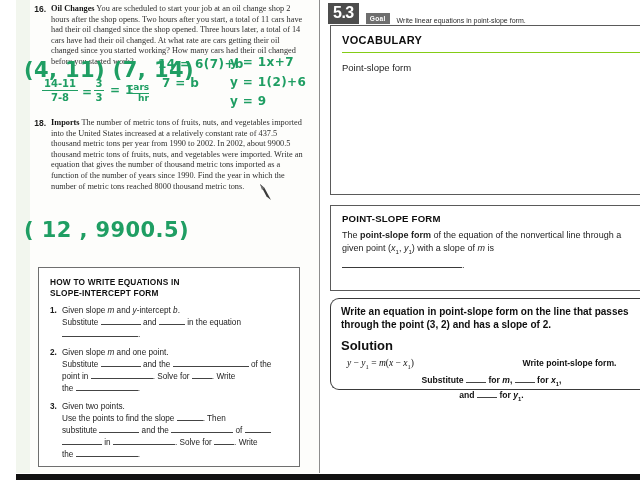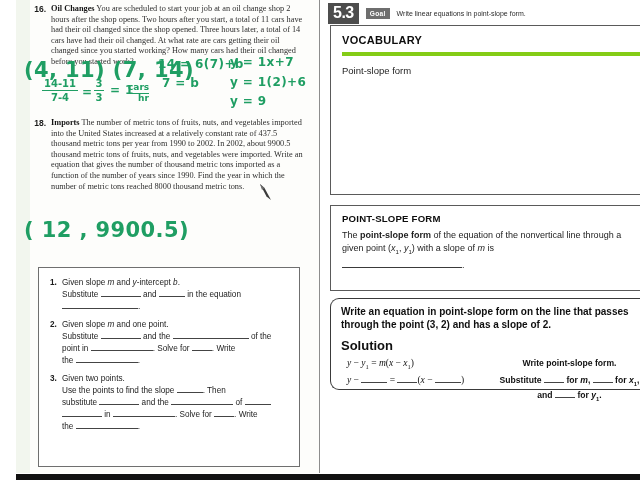--- a/index.html
+++ b/index.html
@@ -172,21 +172,21 @@
     position: absolute;
     left: 304px; top: 0;
     width: 336px; height: 473px;
     background: #ffffff;
   }
 
   .lesson-header {
     position: absolute;
     left: 8px; top: 3px;
     display: flex;
-    align-items: center;
+    align-items: flex-end;
     gap: 7px;
   }
   .lesson-badge {
     background: #4d4d4d;
     color: #ffffff;
     font-family: "Liberation Sans", sans-serif;
     font-weight: bold;
     font-size: 16px;
     line-height: 18px;
     padding: 1px 5px 2px 5px;
@@ -217,21 +217,21 @@
     width: 322px; height: 170px;
     border: 1.2px solid #5a5a5a;
     padding: 8px 11px;
   }
   .vocab-title {
     font-size: 11px;
     font-weight: bold;
     color: #0d0d0d;
     letter-spacing: 0.3px;
     padding-bottom: 6px;
-    border-bottom: 4px solid #84cc16;
+    border-bottom: 1px solid #84cc16;
   }
   .vocab-term {
     margin-top: 9px;
     font-size: 9.5px;
     color: #1d1d1d;
   }
 
   #psform-box {
     left: 10px; top: 205px;
     width: 322px; height: 86px;
@@ -314,21 +314,21 @@
 
     <div class="problem" id="problem-16">
       <div class="prob-num">16.</div>
       <div class="prob-body"><b class="lead">Oil Changes</b> <span>You are scheduled to start your job at an oil change shop 2 hours after the shop opens. Two hours after you start, a total of 11 cars have had their oil changed since the shop opened. Three hours later, a total of 14 cars have had their oil changed. At what rate are cars getting their oil changed since you started working? How many cars had their oil changed before you started work?</span></div>
     </div>
 
     <div class="hand big" style="left:8px; top:58px;">(4, 11) (7, 14)</div>
 
     <div class="hw-frac" style="left:26px; top:78px; width:36px;">
       <span class="num">14-11</span>
-      <span class="den">7-4</span>
+      <span class="den">7-8</span>
     </div>
 
     <div class="hand mid" style="left:66px; top:85px;">=</div>
 
     <div class="hw-frac" style="left:74px; top:78px; width:18px;">
       <span class="num">3</span>
       <span class="den">3</span>
     </div>
 
     <div class="hand mid" style="left:94px; top:83px;">= 1</div>
@@ -353,20 +353,24 @@
     <div class="hand big" style="left:8px; top:218px;text-align:center;">( 12 , 9900.5)</div>
 
     <div class="stylus">
       <svg width="16" height="20" viewBox="0 0 16 20">
         <path d="M2 1 L6.5 5 L13 17 L8.5 13.5 Z" fill="#3b3b3b"></path>
         <path d="M2 1 L6.5 5 L4 7 Z" fill="#6b6b6b"></path>
       </svg>
     </div>
 
     <div class="howto-box">
+      <div class="howto-title">
+        <div>HOW TO WRITE EQUATIONS IN</div>
+        <div>SLOPE-INTERCEPT FORM</div>
+      </div>
 
       <div class="howto-item">
         <div class="n">1.</div>
         <div class="t">
           <span>Given slope </span><i>m</i><span> and </span><i>y</i><span>-intercept </span><i>b</i><span>.</span><br>
           <span>Substitute</span>
           <span class="blank b-md"></span>
           <span>and</span>
           <span class="blank b-sm"></span>
           <span>in the equation</span><br>
@@ -440,20 +444,19 @@
     <div class="wsbox" id="example-box">
       <div class="ex-prompt">Write an equation in point-slope form on the line that passes through the point (3, 2) and has a slope of 2.</div>
       <div class="ex-solution-label">Solution</div>
 
       <div class="ex-line">
         <div class="ex-eq"><i>y</i><span> − </span><i>y</i><sub>1</sub><span> = </span><i>m</i><span>(</span><i>x</i><span> − </span><i>x</i><sub>1</sub><span>)</span></div>
         <div class="ex-note">Write point-slope form.</div>
       </div>
 
       <div class="ex-line">
-        <div class="ex-eq"><i>y</i><span> − </span><span class="blank b-sm"></span><span> = </span><span class="blank b-xs"></span><span>(</span><i>x</i><span> − </span><span class="blank b-sm"></span><span>)</span></div>
         <div class="ex-note"><span>Substitute</span> <span class="blank b-xs"></span> <span>for</span> <i>m</i><span>,</span> <span class="blank b-xs"></span> <span>for</span> <i>x</i><sub>1</sub><span>,</span><br><span>and</span> <span class="blank b-xs"></span> <span>for</span> <i>y</i><sub>1</sub><span>.</span></div>
       </div>
     </div>
   </div>
 
   <div class="bottom-rule"></div>
 </div>
 
 </body></html>

